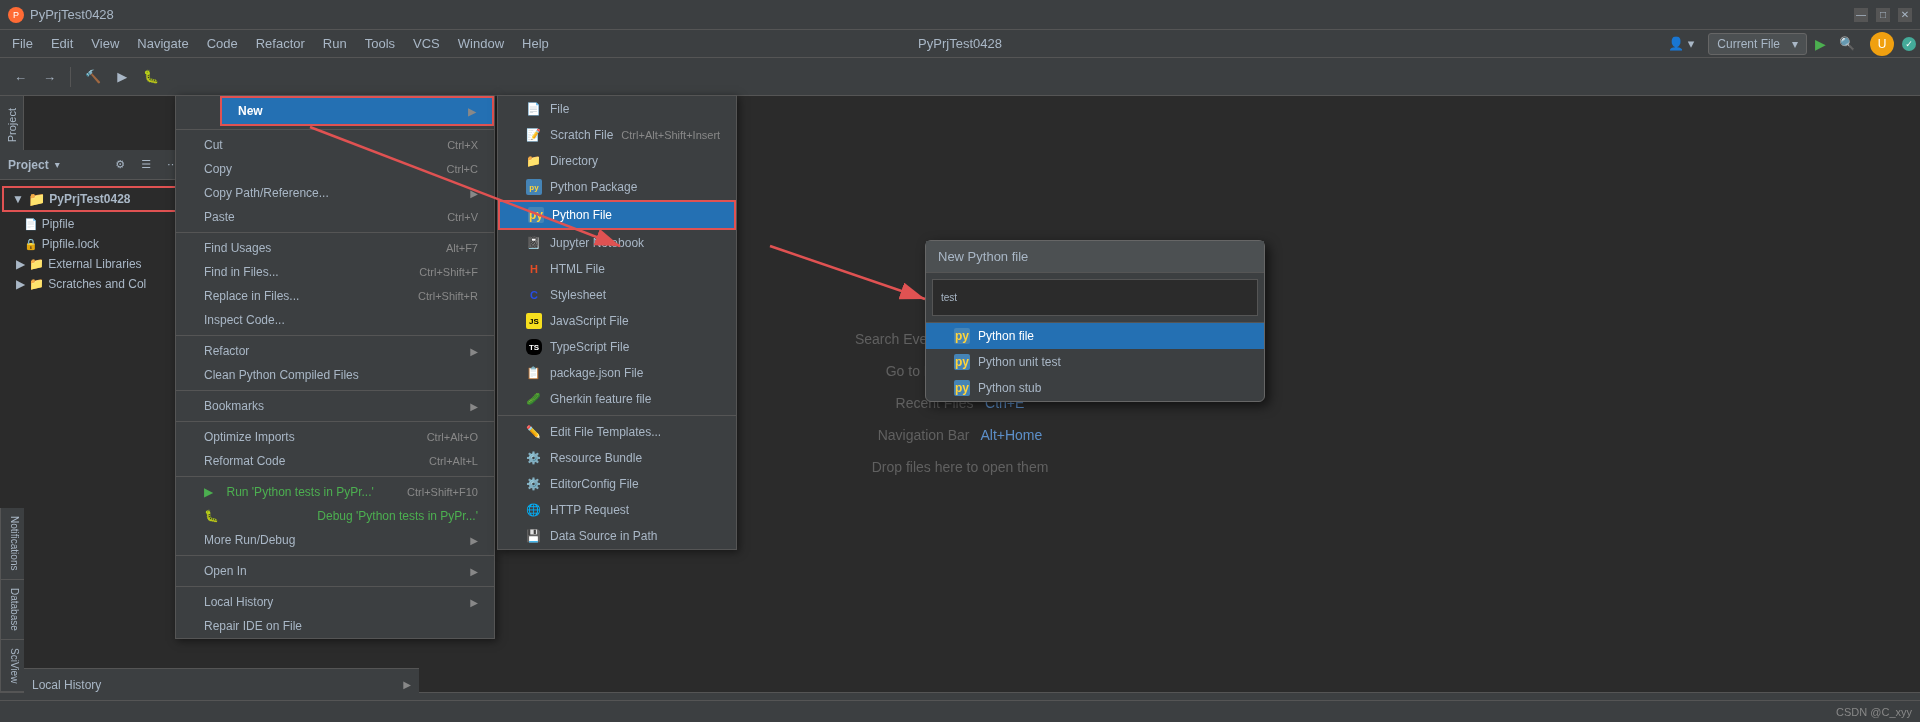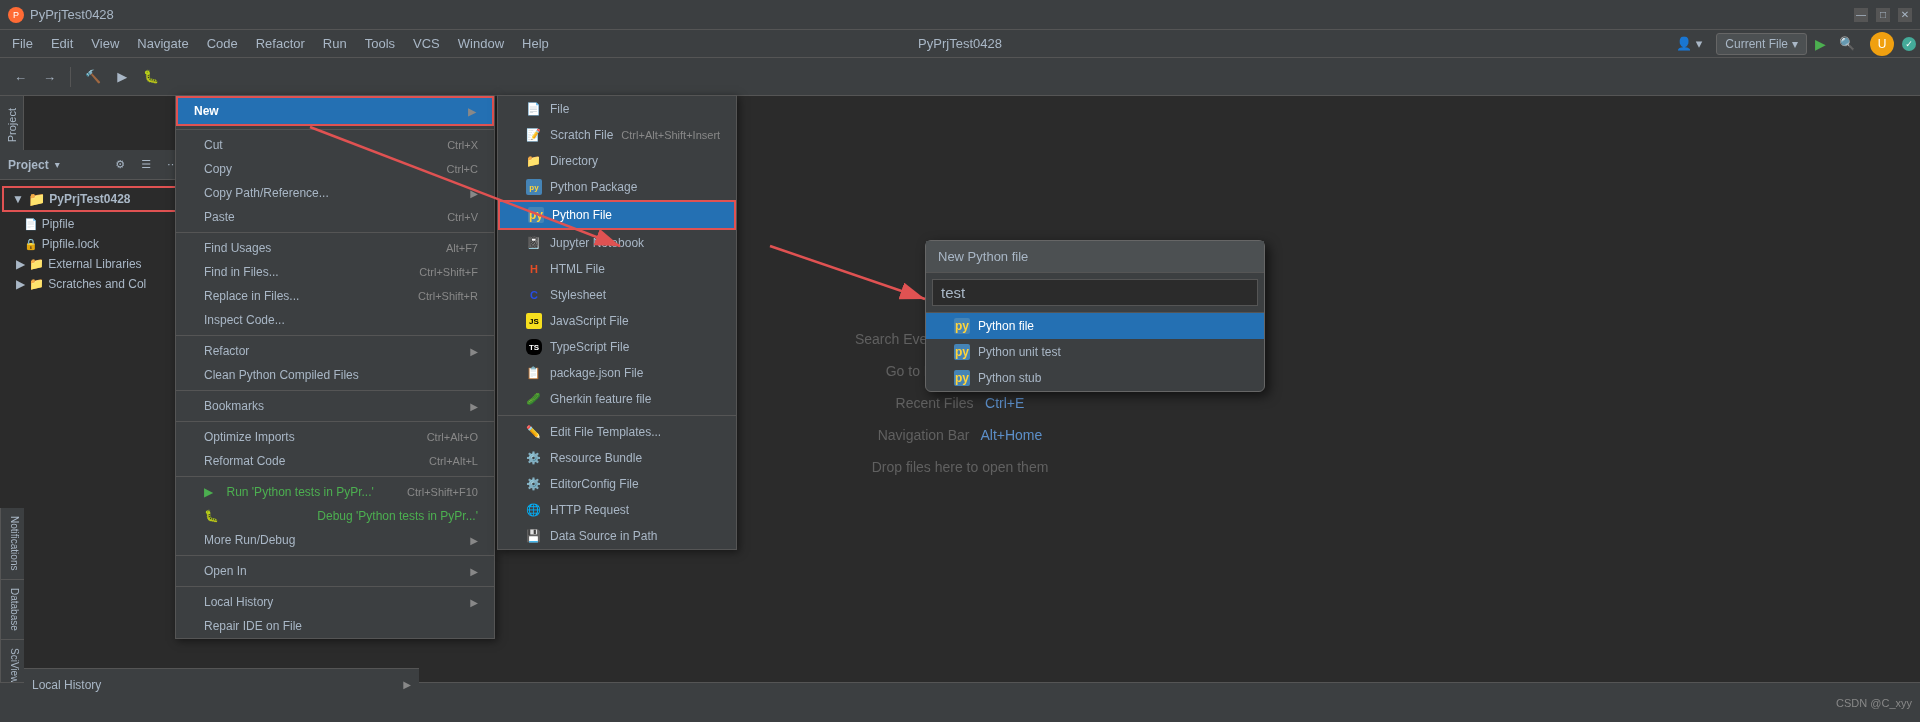--- a/index.html
+++ b/index.html
@@ -222,22 +222,22 @@
     }
     .dialog-input {
       padding: 6px;
       border-bottom: 1px solid #555;
     }
     .dialog-input input {
       width: 100%;
       background: #2b2b2b;
       border: 1px solid #555;
       color: #a9b7c6;
-      padding: 4px 8px;
-      font-size: 15px;
+      padding: 12px 8px;
+      font-size: 10px;
       outline: none;
     }
     .dialog-list-item {
       padding: 5px 12px 5px 28px;
       cursor: pointer;
       display: flex;
       align-items: center;
       gap: 8px;
       font-size: 12px;
       color: #a9b7c6;
@@ -328,29 +328,30 @@
     }
 
     
     .python-file-border {
       border: 2px solid #e05252 !important;
     }
 
     
     .new-item-border {
       border: 2px solid #e05252 !important;
+      margin-left: 44px;
     }
 
     
     .status-bar {
       position: absolute;
       bottom: 0;
       left: 0;
       right: 0;
-      height: 40px;
+      height: 22px;
       background: #3c3f41;
       display: flex;
       align-items: center;
       padding: 0 8px;
       font-size: 11px;
       color: #888;
       border-top: 1px solid #555;
       justify-content: flex-end;
     }
 
@@ -398,21 +399,21 @@
     .current-file-dropdown {
       background: #4c5052;
       border: 1px solid #666;
       color: #a9b7c6;
       padding: 3px 8px;
       font-size: 12px;
       cursor: pointer;
       border-radius: 3px;
       display: flex;
       align-items: center;
-      gap: 4px;
+      gap: 12px;
     }
   </style>
 </head>
 <body>
 
 <div class="title-bar">
   <div class="title-bar-left">
     <div class="app-icon">P</div>
     <span>PyPrjTest0428</span>
   </div>

